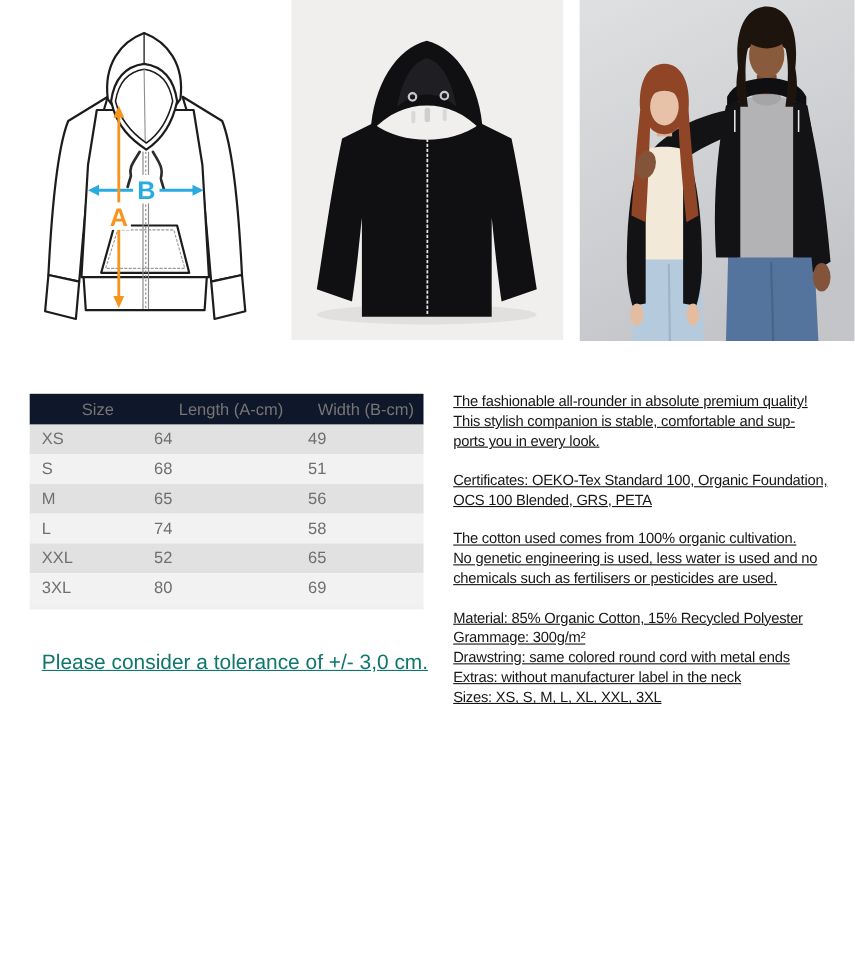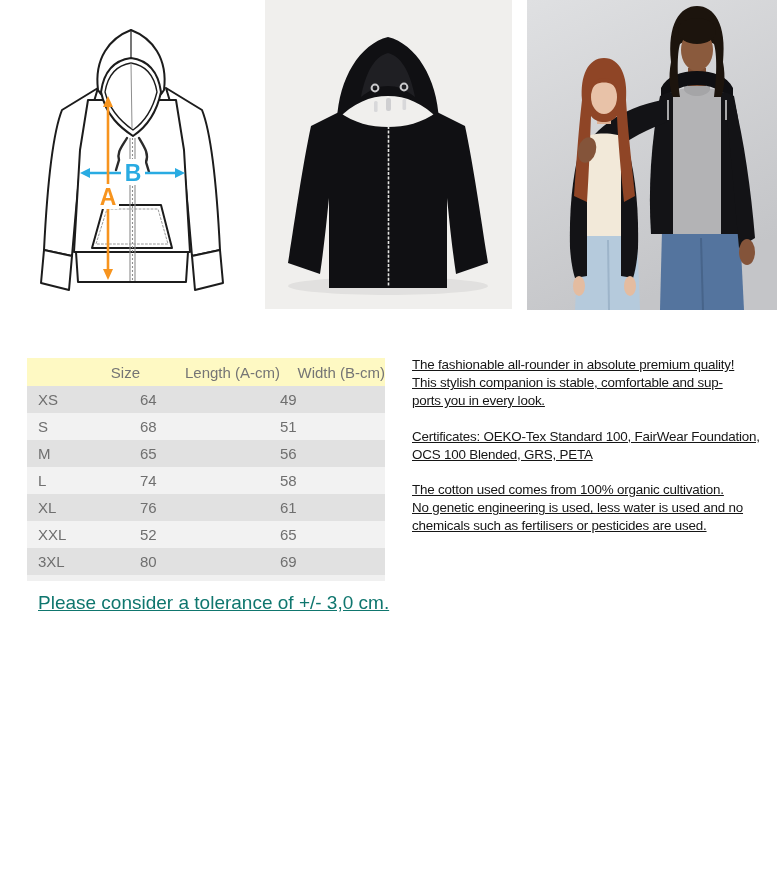--- a/index.html
+++ b/index.html
@@ -19,22 +19,22 @@
   
   .left-col { position: absolute; left: 27px; top: 358px; width: 358px; }
   table.size-table {
     width: 358px; border-collapse: collapse; table-layout: fixed;
     font-size: 15px; color: #6f6f6f;
   }
   table.size-table col.c1 { width: 113px; }
   table.size-table col.c2 { width: 140px; }
   table.size-table col.c3 { width: 105px; }
   table.size-table th {
-    background: #fef9c3; height: 28px; font-weight: normal;
-    text-align: right; color: #757575; white-space: nowrap;
+    background: #0f172a; height: 28px; font-weight: normal;
+    text-align: center; color: #757575; white-space: nowrap;
   }
   table.size-table td { height: 27px; }
   table.size-table th:first-child, table.size-table td:first-child { padding-left: 11px; }
   table.size-table tbody tr:nth-child(odd)  td { background: #e1e1e1; }
   table.size-table tbody tr:nth-child(even) td { background: #f2f2f2; }
   .table-footer-strip { width: 358px; height: 6px; background: #f0f0f0; }
   .tolerance {
     position: absolute; left: 38px; top: 592px;
     font-size: 19px; color: #0f766e; white-space: nowrap; text-decoration: underline;
   }
@@ -218,43 +218,43 @@
           <td>M</td>
           <td>65</td>
           <td>56</td>
         </tr>
         <tr>
           <td>L</td>
           <td>74</td>
           <td>58</td>
         </tr>
         <tr>
-          <td>XL</td>
-          <td>76</td>
-          <td>61</td>
-        </tr>
-        <tr>
           <td>XXL</td>
           <td>52</td>
           <td>65</td>
         </tr>
         <tr>
           <td>3XL</td>
           <td>80</td>
           <td>69</td>
         </tr>
       </tbody>
   </table>
   <div class="table-footer-strip"></div>
 </div>
 
 <div class="tolerance">Please consider a tolerance of +/- 3,0 cm.</div>
 
 <div class="right-col">
     <div class="para">The fashionable all-rounder in absolute premium quality!
 This stylish companion is stable, comfortable and sup-
 ports you in every look.</div>
-    <div class="para">Certificates: OEKO-Tex Standard 100, FairWear Foundation,
+    <div class="para">Certificates: OEKO-Tex Standard 100, Organic Foundation,
 OCS 100 Blended, GRS, PETA</div>
     <div class="para">The cotton used comes from 100% organic cultivation.
 No genetic engineering is used, less water is used and no
 chemicals such as fertilisers or pesticides are used.</div>
+    <div class="para">Material: 85% Organic Cotton, 15% Recycled Polyester
+Grammage: 300g/m²
+Drawstring: same colored round cord with metal ends
+Extras: without manufacturer label in the neck
+Sizes: XS, S, M, L, XL, XXL, 3XL</div>
   </div>
 
 </body></html>

